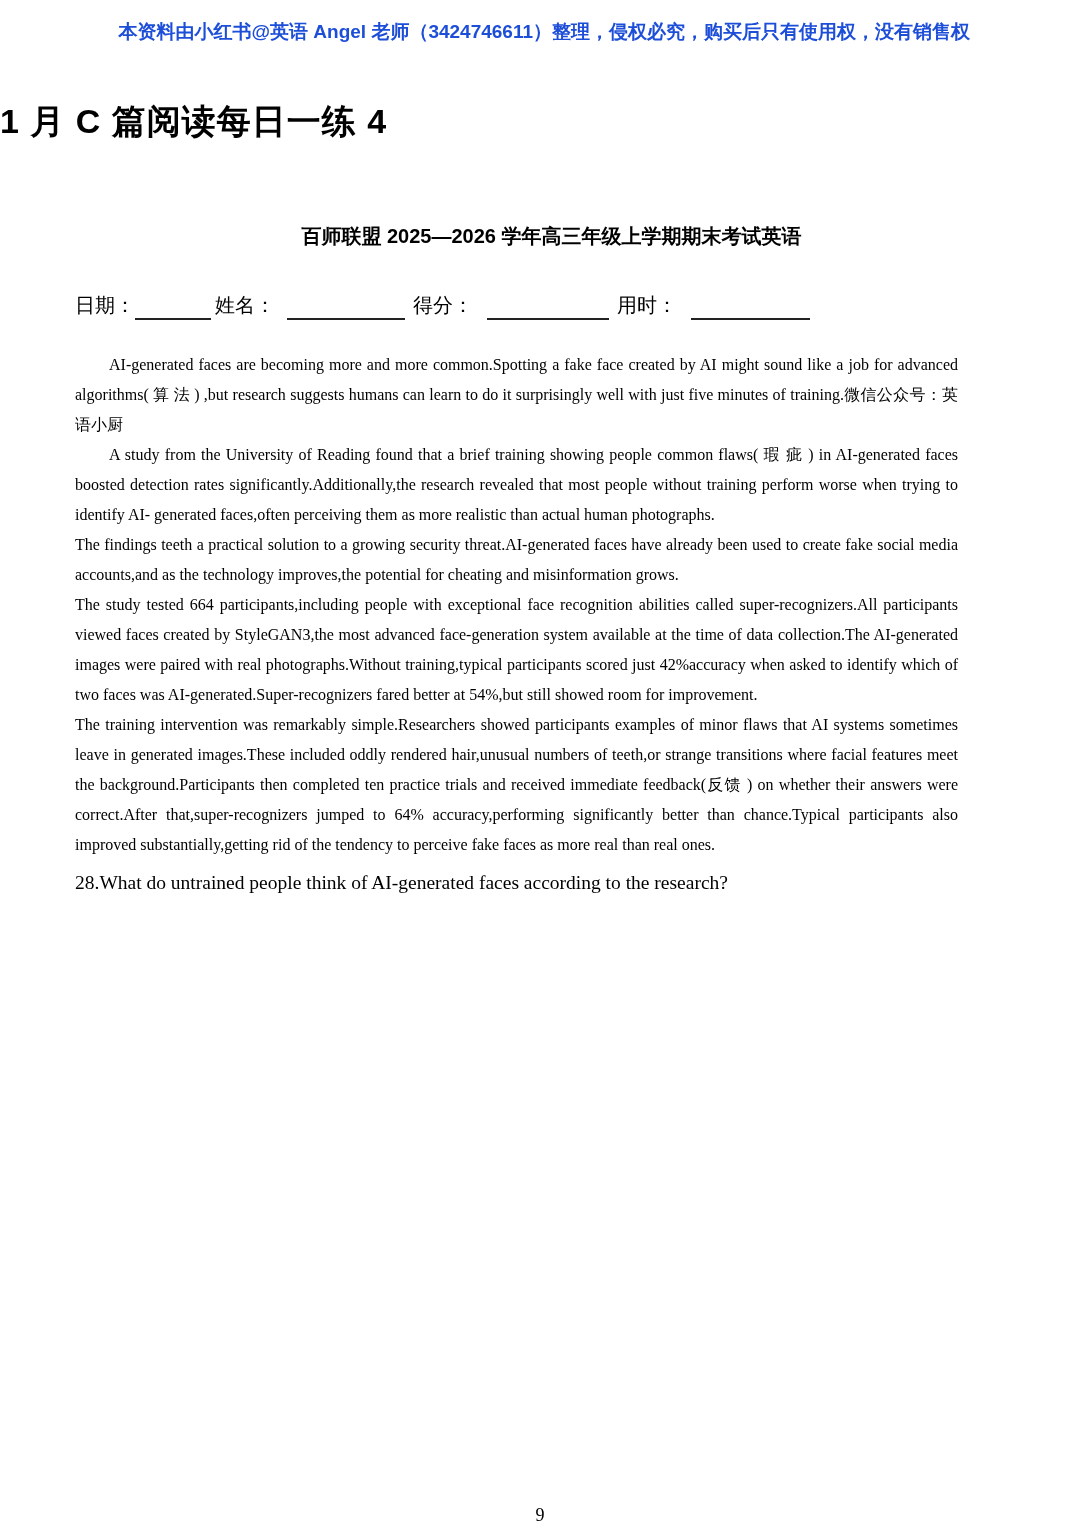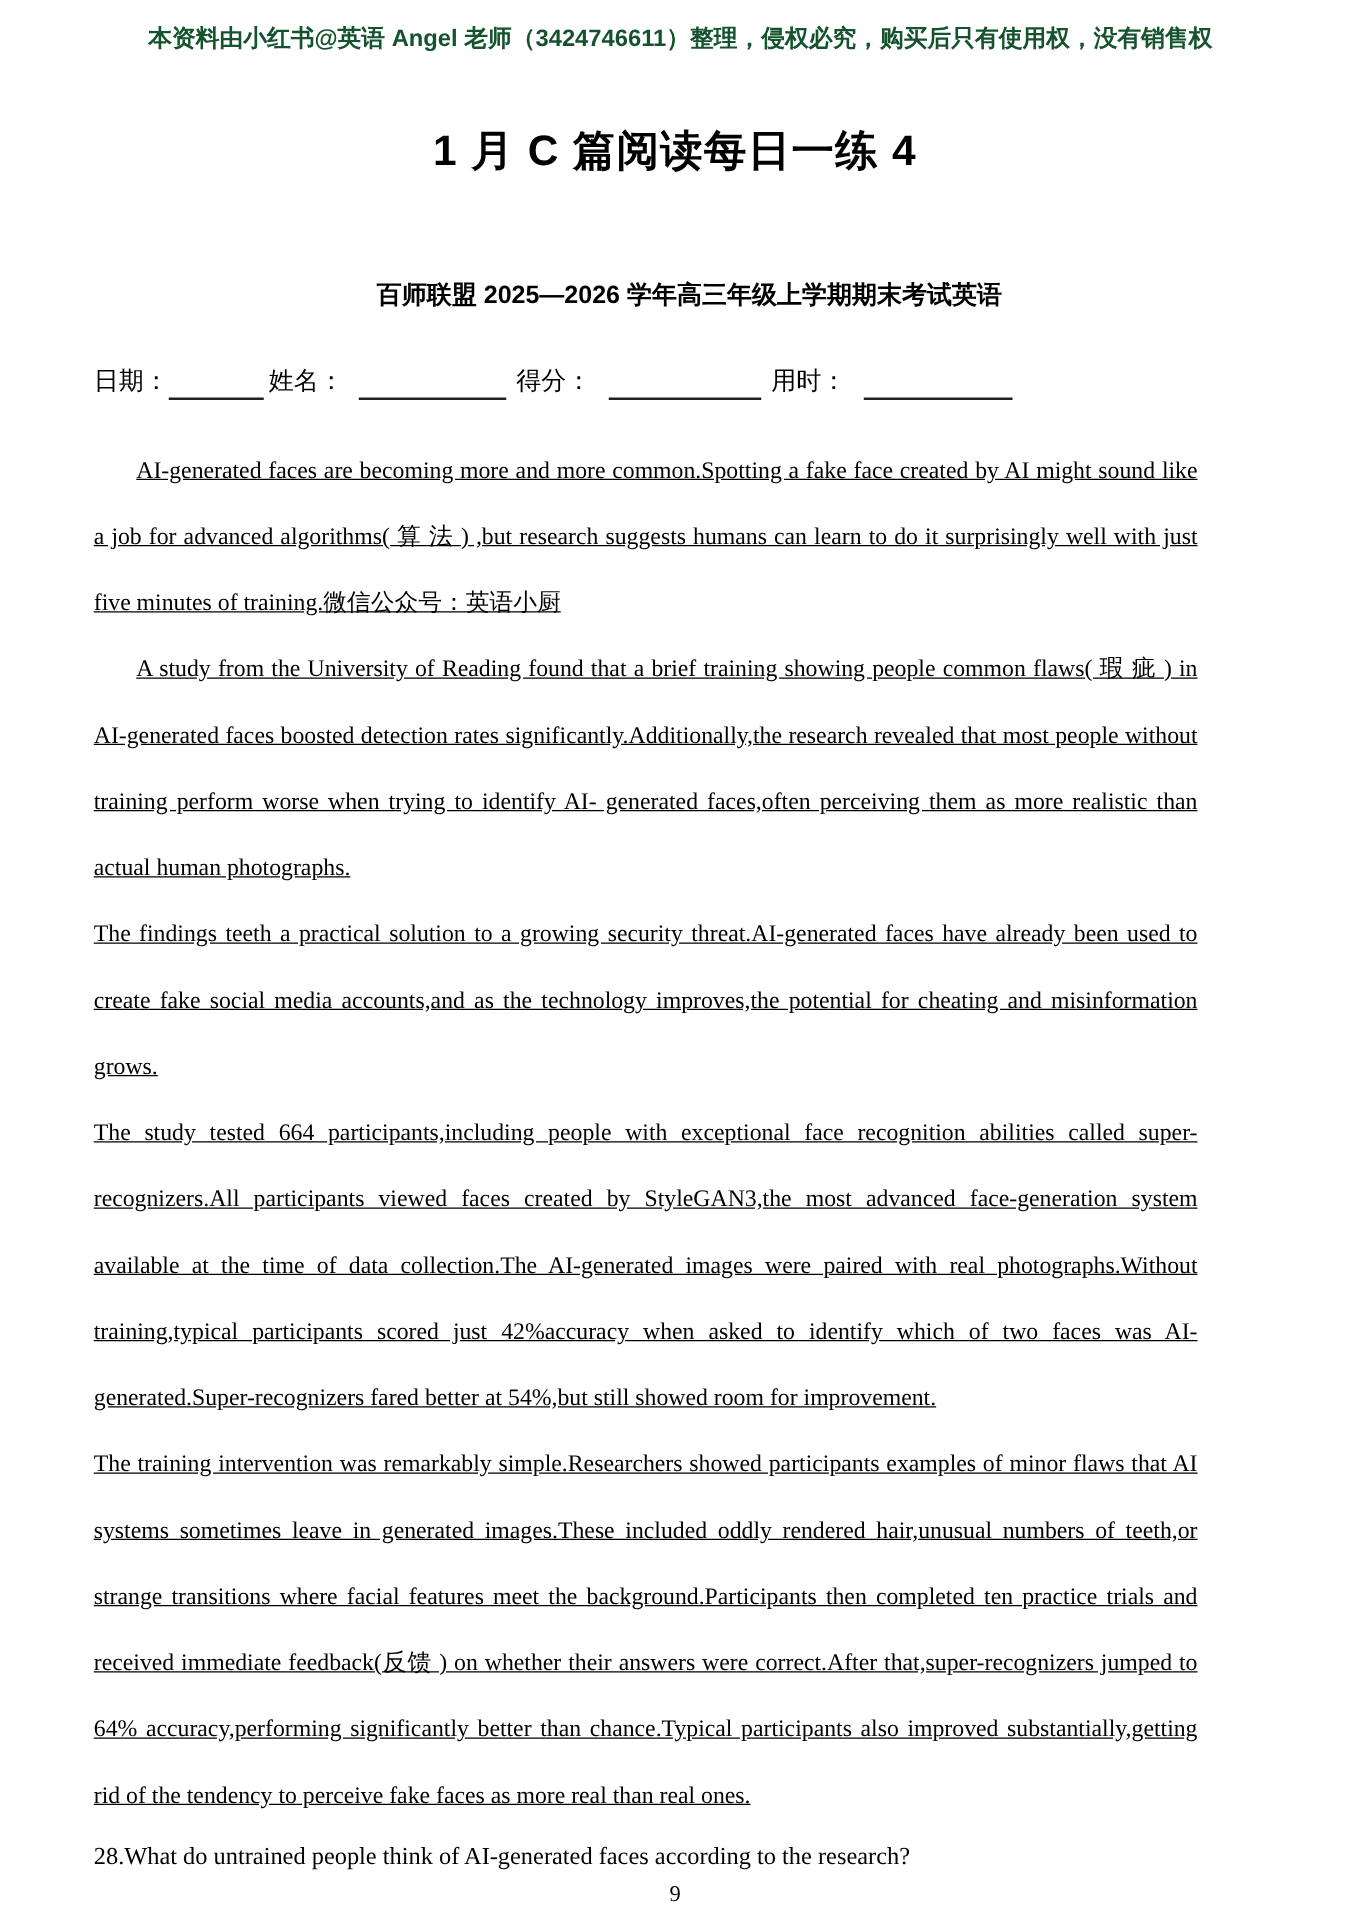--- a/index.html
+++ b/index.html
@@ -12,25 +12,24 @@
     overflow: hidden;
     font-family: "Liberation Serif", "DejaVu Serif", serif;
   }
   .header {
     padding: 12px 110px 0 0;
     text-align: right;
     font-family: "Liberation Sans", "DejaVu Sans", sans-serif;
     font-weight: bold;
     font-size: 19px;
     line-height: 40px;
-    color: #14532d;
+    color: #1d4ed8;
   }
   .page-title {
     margin-top: 46px;
-    text-align: center;
     font-family: "Liberation Sans", "DejaVu Sans", sans-serif;
     font-weight: bold;
     font-size: 34px;
     line-height: 46px;
     letter-spacing: 1px;
   }
   .exam-subtitle {
     margin-top: 78px;
     text-align: center;
     font-family: "Liberation Sans", "DejaVu Sans", sans-serif;
@@ -51,24 +50,23 @@
     border-bottom: 2px solid #222222;
     height: 24px;
     vertical-align: bottom;
   }
   .blank.b1 { width: 76px;  margin-right: 4px; }
   .blank.b2 { width: 118px; margin-left: 12px; margin-right: 8px; }
   .blank.b3 { width: 122px; margin-left: 14px; margin-right: 8px; }
   .blank.b4 { width: 119px; margin-left: 14px; }
   .passage {
     margin: 30px 122px 0 75px;
-    font-size: 19px;
-    line-height: 53px;
+    font-size: 16px;
+    line-height: 30px;
     text-align: justify;
-    text-decoration: underline;
   }
   .passage p { margin: 0; }
   .passage p.indent { text-indent: 34px; }
   .question {
     margin: 0 122px 0 75px;
     font-size: 19.5px;
     line-height: 45px;
     text-align: left;
   }
   .page-num {

